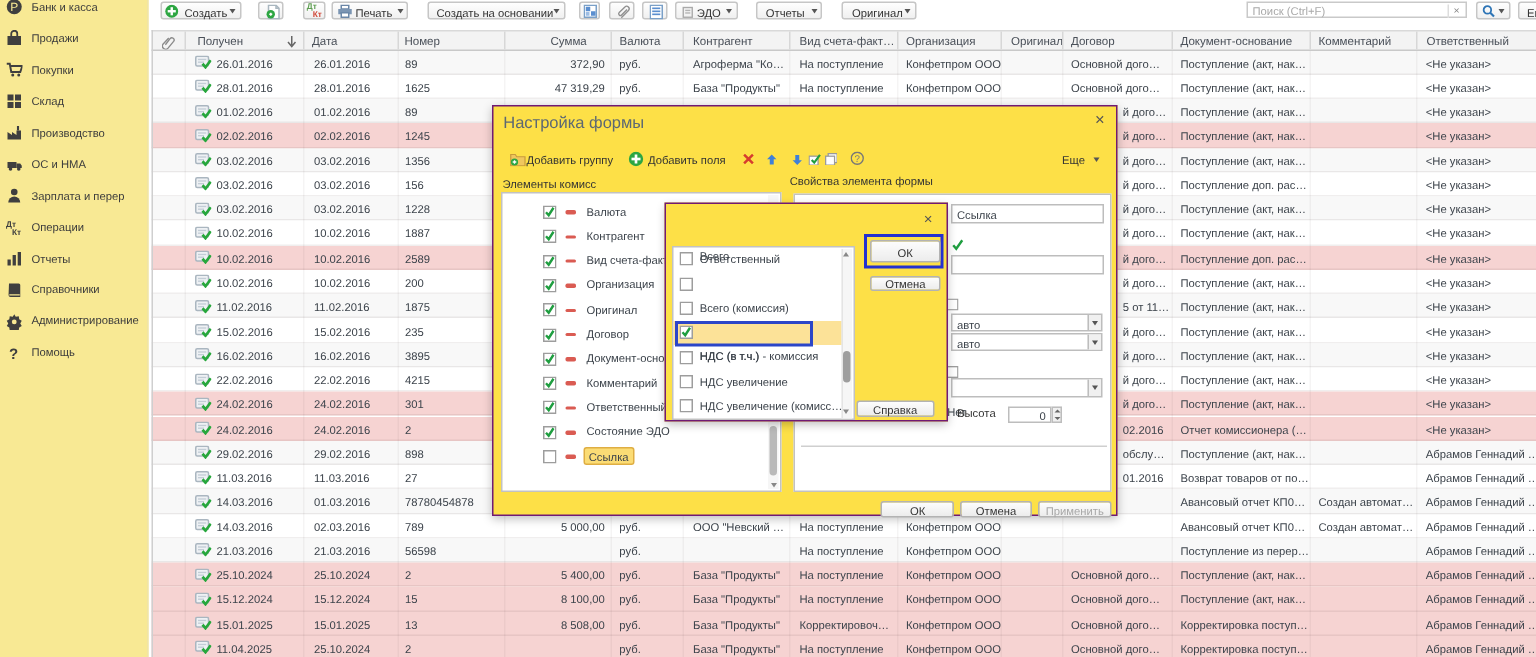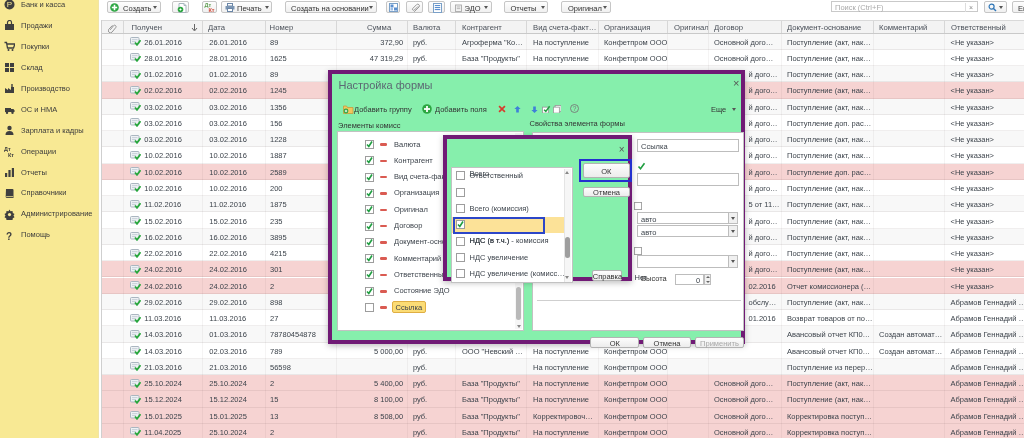--- a/index.html
+++ b/index.html
@@ -6,21 +6,21 @@
 .abs{position:absolute}
 .sb{position:absolute;left:0;top:0;width:99px;height:438px;background:#f8e994;border-right:1px solid #f0e4a6}
 .sbi{position:absolute;left:21px;font-size:7.5px;color:#3c3c3c;white-space:nowrap}
 .btn{position:absolute;top:1px;height:12px;border:1px solid #c6c6c6;border-radius:2px;background:linear-gradient(#fefefe,#f0f0f0);font-size:7.5px;color:#333;white-space:nowrap}
 .btn .t{position:absolute;top:1.5px;white-space:nowrap}
 .caret{display:block;width:0;height:0;border-left:2.5px solid transparent;border-right:2.5px solid transparent;border-top:3px solid #555}
 .hdr{position:absolute;left:101px;top:20px;width:923px;height:13.6px;background:#f3f3f3;border-top:1px solid #d9d9d9;border-bottom:1px solid #c9c9c9}
 .hc{position:absolute;top:23.3px;font-size:7.7px;color:#4a5059;white-space:nowrap}
 .row{position:absolute;left:101px;width:923px;height:16.26px;overflow:hidden;border-bottom:1px solid rgba(60,40,40,0.08)}
 .row span{position:absolute;top:4px;font-size:7.5px;white-space:nowrap;color:#3c434b}
-.dlg{position:absolute;background:#86efac;border:4px solid #701a75;box-shadow:0 2px 6px rgba(0,0,0,.25)}
+.dlg{position:absolute;background:#fde047;border:1px solid #701a75;box-shadow:0 2px 6px rgba(0,0,0,.25)}
 .panel{position:absolute;background:#fff;border:1px solid #c2c2c2}
 .b2{position:absolute;height:11px;border:1px solid #b3b3b3;border-radius:2px;background:linear-gradient(#fdfdfd,#ececec);font-size:7.5px;color:#333;text-align:center}
 .fld{position:absolute;border:1px solid #bdbdbd;background:#fff;font-size:7.5px;color:#3c434b}
 .treelbl{position:absolute;font-size:7.5px;color:#3c434b;white-space:nowrap}
 .dash{position:absolute;width:6.5px;height:2.5px;border-radius:1.2px;background:#da5b52}
 </style></head><body>
 
 <div class="sb"></div>
 <svg class="abs" style="left:4px;top:-1.1px" width="11" height="11" viewBox="0 0 11 11">
     <circle cx="5.5" cy="5.5" r="5" fill="#3f3f3f"></circle>
@@ -54,21 +54,21 @@
     <path d="M1 4 h6 v4 h-6 z" fill="#3f3f3f"></path>
     <path d="M7 5 h2.5 l1 1.5 V8 H7z" fill="#3f3f3f"></path>
     <circle cx="3" cy="8.7" r="1.2" fill="#3f3f3f"></circle>
     <circle cx="8.5" cy="8.7" r="1.2" fill="#3f3f3f"></circle>
   </svg>
 <div class="sbi" style="top:104.5px">ОС и НМА</div>
 <svg class="abs" style="left:4px;top:124.7px" width="11" height="11" viewBox="0 0 11 11">
     <circle cx="5.5" cy="3" r="2.2" fill="#3f3f3f"></circle>
     <path d="M1.5 10 a4 4 0 0 1 8 0 z" fill="#3f3f3f"></path>
   </svg>
-<div class="sbi" style="top:125.5px">Зарплата и кадры</div>
+<div class="sbi" style="top:125.5px">Зарплата и перер</div>
 <svg class="abs" style="left:4px;top:145.7px" width="11" height="11" viewBox="0 0 11 11">
     <text x="0" y="5" font-size="5.5" fill="#3f3f3f" font-family="Liberation Sans" font-weight="bold">Дт</text>
     <text x="4" y="10.5" font-size="5.5" fill="#3f3f3f" font-family="Liberation Sans" font-weight="bold">Кт</text>
   </svg>
 <div class="sbi" style="top:146.5px">Операции</div>
 <svg class="abs" style="left:4px;top:166.7px" width="11" height="11" viewBox="0 0 11 11">
     <rect x="1" y="6" width="2.2" height="4" fill="#3f3f3f"></rect>
     <rect x="4.4" y="3" width="2.2" height="7" fill="#3f3f3f"></rect>
     <rect x="7.8" y="1" width="2.2" height="9" fill="#3f3f3f"></rect>
   </svg>
@@ -823,15 +823,15 @@
       <div class="abs" style="right:2.5px;bottom:3px;width:0;height:0;border-left:2.5px solid transparent;border-right:2.5px solid transparent;border-top:3px solid #888"></div>
       <div class="abs" style="right:1.5px;top:69px;width:5px;height:21px;background:#9e9e9e;border-radius:2.5px"></div>
     </div>
     <div class="abs" style="left:131.9px;top:19.8px;width:53.1px;height:23.4px;border:2px solid #2330cf"></div>
     <div class="b2" style="left:135.9px;top:24.1px;width:47.4px;height:15.3px">
       <span class="abs" style="left:0;right:0;top:3.4px">ОК</span>
     </div>
     <div class="b2" style="left:136.2px;top:47.9px;width:47.2px;height:10.2px">
       <span class="abs" style="left:0;right:0;top:0.8px">Отмена</span>
     </div>
-    <div class="b2" style="left:145px;top:131.7px;width:30px">
+    <div class="b2" style="left:127px;top:131.7px;width:52px">
       <span class="abs" style="left:0;right:0;top:1px">Справка</span>
     </div>
   </div>
 </body></html>

